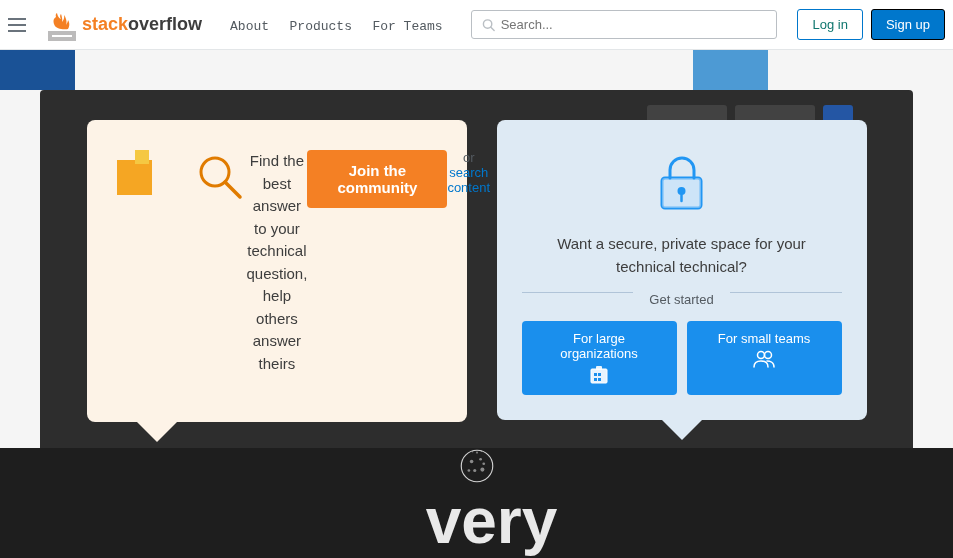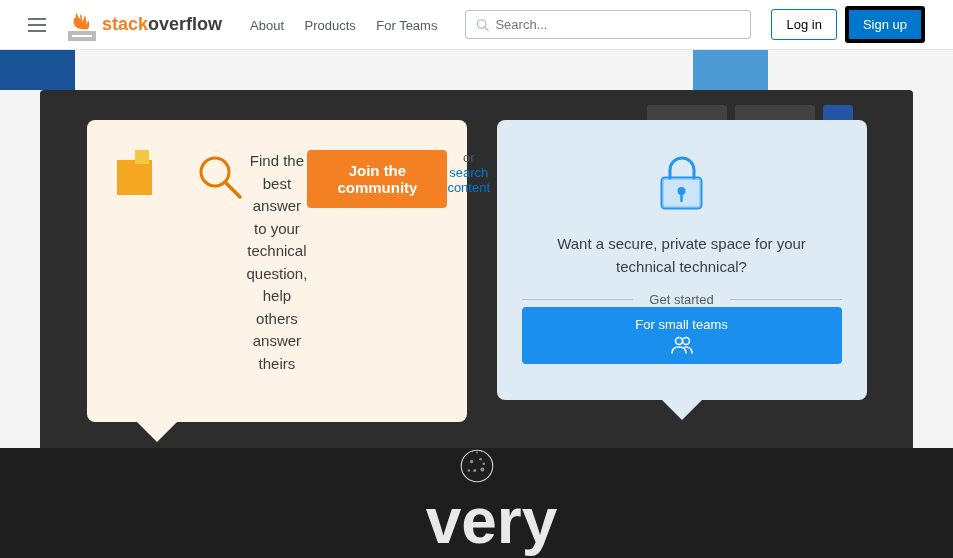--- a/index.html
+++ b/index.html
@@ -5,41 +5,42 @@
     * { margin: 0; padding: 0; box-sizing: border-box; }
     body { font-family: Arial, sans-serif; background: #f5f5f5; width: 953px; height: 558px; overflow: hidden; position: relative; }
 
     
     .header {
       background: #fff;
       border-bottom: 1px solid #e3e6e8;
       height: 50px;
       display: flex;
       align-items: center;
-      padding: 0 28px;
+      padding: 0 8px;
       position: relative;
       z-index: 10;
     }
     .header-left {
       display: flex;
       align-items: center;
       gap: 20px;
     }
     .hamburger {
       display: flex; flex-direction: column; gap: 4px; cursor: pointer;
     }
     .hamburger span { width: 18px; height: 2px; background: #6a737c; display: block; }
     .logo {
       display: flex; align-items: center; gap: 4px; text-decoration: none;
     }
     .logo-text { font-size: 18px; color: #3d3d3d; }
     .logo-text span { color: #f48024; font-weight: bold; }
     .nav-link {
       color: #535a60; font-size: 13px; text-decoration: none; padding: 4px 8px;
       cursor: pointer;
+      font-family: Liberation Mono, monospace;
     }
 
     .search-bar {
       flex: 1;
       max-width: 350px;
       margin: 14px 20px;
       display: flex;
       align-items: center;
       border: 1px solid #babfc4;
       border-radius: 3px;
@@ -47,25 +48,25 @@
       background: #fff;
     }
     .search-bar input {
       border: none; outline: none; font-size: 13px; width: 100%; color: #535a60;
       background: transparent;
     }
     .search-icon-svg { color: #babfc4; margin-right: 6px; }
 
     .header-actions { margin-left: auto; display: flex; gap: 8px; align-items: center; }
     .btn-login {
-      border: 1px solid #0077cc; color: #000000; background: #fff;
+      border: 1px solid #0077cc; color: #0f766e; background: #fff;
       padding: 7px 14px; border-radius: 3px; font-size: 13px; cursor: pointer;
     }
     .btn-signup {
-      background: #0077cc; color: #fff; border: 4px solid #000000;
+      background: #0077cc; color: #fff; border: 1px solid #000000;
       padding: 7px 14px; border-radius: 3px; font-size: 13px; cursor: pointer;
     }
 
     
     .blue-accent-left {
       position: absolute;
       top: 50px;
       left: 0;
       width: 75px;
       height: 40px;
@@ -196,23 +197,23 @@
     .card-right-text {
       font-size: 15px;
       color: #3d3d3d;
       line-height: 1.5;
       margin-bottom: 14px;
       max-width: 260px;
     }
 
     .get-started-divider {
       display: flex;
-      align-items: center;
       gap: 16px;
       width: 100%;
+      margin-bottom: 14px;
     }
     .divider-line { flex: 1; height: 1px; background: #b0c4d8; }
     .get-started-text { font-size: 13px; color: #535a60; white-space: nowrap; }
 
     .btn-row {
       display: flex;
       gap: 10px;
       width: 100%;
       justify-content: center;
     }
@@ -371,20 +372,32 @@
         <line x1="27.5" y1="45" x2="27.5" y2="51" stroke="#2196F3" stroke-width="2.5" stroke-linecap="round"></line>
       </svg>
     </div>
     <p class="card-right-text">Want a secure, private space for your technical technical?</p>
     <div class="get-started-divider">
       <div class="divider-line"></div>
       <span class="get-started-text">Get started</span>
       <div class="divider-line"></div>
     </div>
     <div class="btn-row">
+      <button class="btn-large-org">
+        <span>For large organizations</span>
+        <svg width="20" height="20" viewBox="0 0 20 20" fill="white">
+          <rect x="2" y="4" width="16" height="14" fill="white" opacity="0.9" rx="1"></rect>
+          <rect x="2" y="4" width="16" height="14" fill="none" stroke="white" rx="1"></rect>
+          <rect x="5" y="8" width="3" height="3" fill="#1a8fed"></rect>
+          <rect x="9" y="8" width="3" height="3" fill="#1a8fed"></rect>
+          <rect x="5" y="13" width="3" height="3" fill="#1a8fed"></rect>
+          <rect x="9" y="13" width="3" height="3" fill="#1a8fed"></rect>
+          <rect x="7" y="1" width="6" height="4" fill="white" opacity="0.9" rx="1"></rect>
+        </svg>
+      </button>
       <button class="btn-small-teams">
         <span>For small teams</span>
         <svg width="22" height="18" viewBox="0 0 22 18" fill="white">
           <circle cx="8" cy="5" r="3.5" stroke="white" stroke-width="1.5" fill="none"></circle>
           <circle cx="15" cy="5" r="3.5" stroke="white" stroke-width="1.5" fill="none"></circle>
           <path d="M1 17c0-4 3-6 7-6s7 2 7 6" stroke="white" stroke-width="1.5" fill="none" stroke-linecap="round"></path>
           <path d="M14 11c2.5 0 7 1 7 6" stroke="white" stroke-width="1.5" fill="none" stroke-linecap="round"></path>
         </svg>
       </button>
     </div>

